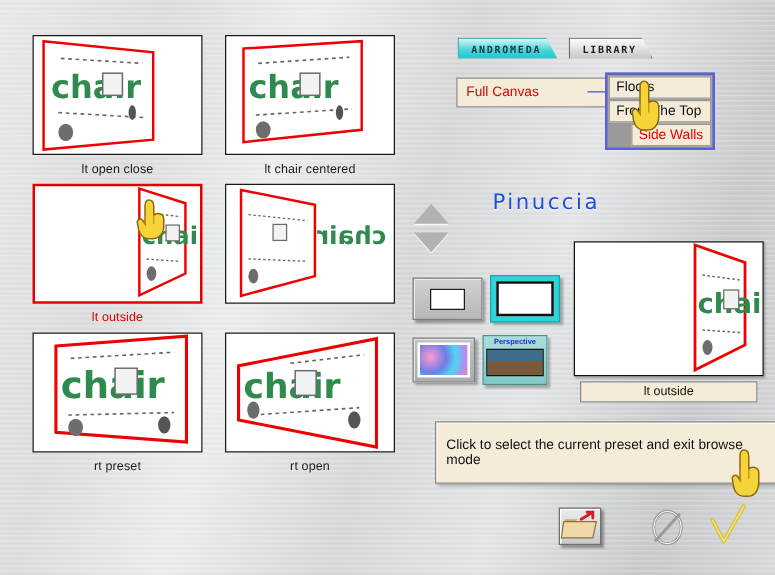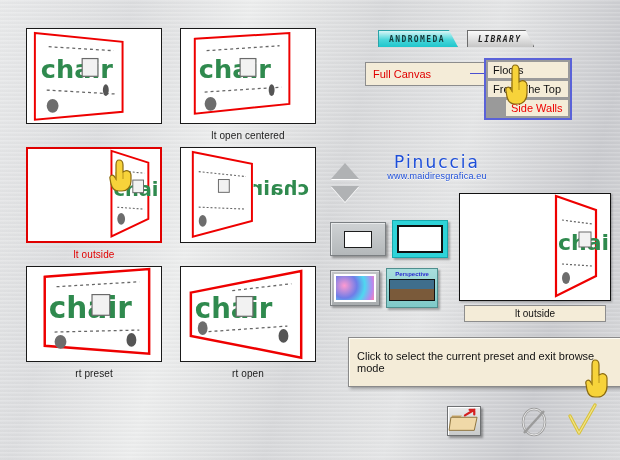--- a/index.html
+++ b/index.html
@@ -26,30 +26,30 @@
     margin-top:5px; height:13px; line-height:13px;
     letter-spacing:0.1px;
   }
   .tlabel.sel { color:#e00000; }
   .tcanvas { position:absolute; inset:0; }
 
   
   .hand { position:absolute; width:26px; height:34px; pointer-events:none; }
 
   
-  .tabs { position:absolute; left:378px; top:30px; display:flex; gap:9px; }
+  .tabs { position:absolute; left:366px; top:30px; display:flex; gap:9px; }
   .tab {
     height:17px; padding:0 12px 0 10px; font-size:8px; font-weight:700;
     letter-spacing:1.4px; color:#222; display:flex; align-items:center;
     font-family:"DejaVu Sans Mono", monospace;
     border:1px solid #6c6c6c; border-bottom:none;
     clip-path: polygon(0 0, calc(100% - 9px) 0, 100% 100%, 0 100%);
   }
   .tab.active { background:linear-gradient(to bottom,#d9f6f7,#49d6da 55%,#1fc6cc); color:#14383a; border-color:#2aa3a8; }
-  .tab.idle   { background:linear-gradient(to bottom,#fbfbfb,#e2e2e2 50%,#c6c6c6);font-style:italic; }
+  .tab.idle   { background:linear-gradient(to bottom,#fbfbfb,#e2e2e2 50%,#c6c6c6); }
 
   .fullcanvas {
     position:absolute; left:365px; top:62px; width:128px; height:24px;
     background:#f4ecd8; border:1px solid #8d8d8d;
     color:#e00000; font-size:11px; display:flex; align-items:center;
     padding-left:7px;
   }
   .connector { position:absolute; left:470px; top:73px; width:16px; height:1px; background:#4a4fd0; }
 
   .menu {
@@ -134,35 +134,36 @@
         <svg class="tcanvas" viewBox="0 0 136 96">
           <polygon points="8,4 97,13 97,84 8,92" fill="#ffffff" stroke="#ee0000" stroke-width="2"></polygon>
           <text x="14" y="50" font-family="DejaVu Sans" font-weight="bold" font-size="26" fill="#2f8a4e">chair</text>
           <rect x="56" y="30" width="16" height="18" fill="#f2f2f2" stroke="#6a6a6a" stroke-width="1.2"></rect>
           <line x1="22" y1="18" x2="88" y2="22" stroke="#666" stroke-width="1.3" stroke-dasharray="3 3"></line>
           <line x1="20" y1="62" x2="90" y2="66" stroke="#666" stroke-width="1.3" stroke-dasharray="3 3"></line>
           <ellipse cx="26" cy="78" rx="6" ry="7" fill="#6d6d6d"></ellipse>
           <ellipse cx="80" cy="62" rx="3" ry="6" fill="#555"></ellipse>
         </svg>
       </div>
+      <div class="tlabel">lt open close</div>
     </div>
 
     <div class="tcell">
       <div class="tframe">
         <svg class="tcanvas" viewBox="0 0 136 96">
           <polygon points="14,10 110,4 110,76 14,86" fill="#ffffff" stroke="#ee0000" stroke-width="2"></polygon>
           <text x="18" y="50" font-family="DejaVu Sans" font-weight="bold" font-size="26" fill="#2f8a4e">chair</text>
           <rect x="60" y="30" width="16" height="18" fill="#f2f2f2" stroke="#6a6a6a" stroke-width="1.2"></rect>
           <line x1="26" y1="22" x2="100" y2="17" stroke="#666" stroke-width="1.3" stroke-dasharray="3 3"></line>
           <line x1="24" y1="64" x2="102" y2="59" stroke="#666" stroke-width="1.3" stroke-dasharray="3 3"></line>
           <ellipse cx="30" cy="76" rx="6" ry="7" fill="#6d6d6d"></ellipse>
           <ellipse cx="92" cy="62" rx="3" ry="6" fill="#555"></ellipse>
         </svg>
       </div>
-      <div class="tlabel">lt open centered</div>
+      <div class="tlabel">lt chair centered</div>
     </div>
   </div>
 
   <div class="trow">
 
     <div class="tcell">
       <div class="tframe sel">
         <svg class="tcanvas" viewBox="0 0 136 96">
           <polygon points="86,2 124,14 124,72 86,90" fill="#ffffff" stroke="#ee0000" stroke-width="2"></polygon>
           <text x="88" y="48" font-family="DejaVu Sans" font-weight="bold" font-size="20" fill="#2f8a4e">chair</text>
@@ -244,21 +245,20 @@
   <div class="mi hot">Side Walls</div>
 </div>
 
 <svg class="hand" style="left:505px; top:62px; width:24px; height:44px;" viewBox="0 0 24 44">
   <path d="M10 3 C13 3 14 5 14 8 L14 20 L16 19 C19 18 22 20 22 23 L22 31 C22 38 18 42 13 42 L10 42 C6 42 3 39 2 35 L1 29 C0 26 3 24 5 26 L7 29 L7 8 C7 5 8 3 10 3 Z" fill="#f7d33a" stroke="#8a6a10" stroke-width="1.2"></path>
   <path d="M7 20 L7 30 M14 20 L14 28" stroke="#b8931c" stroke-width="1"></path>
 </svg>
 
 <div class="wm">
   <div class="w1">Pinuccia</div>
-  <div class="w2">www.maidiresgrafica.eu</div>
 </div>
 
 <div class="navarr" style="top:163px;">
     <div class="tri triU"></div>
   </div>
 <div class="navarr" style="top:186px;">
     <div class="tri triD"></div>
   </div>
 
 <div class="szbtn a">

